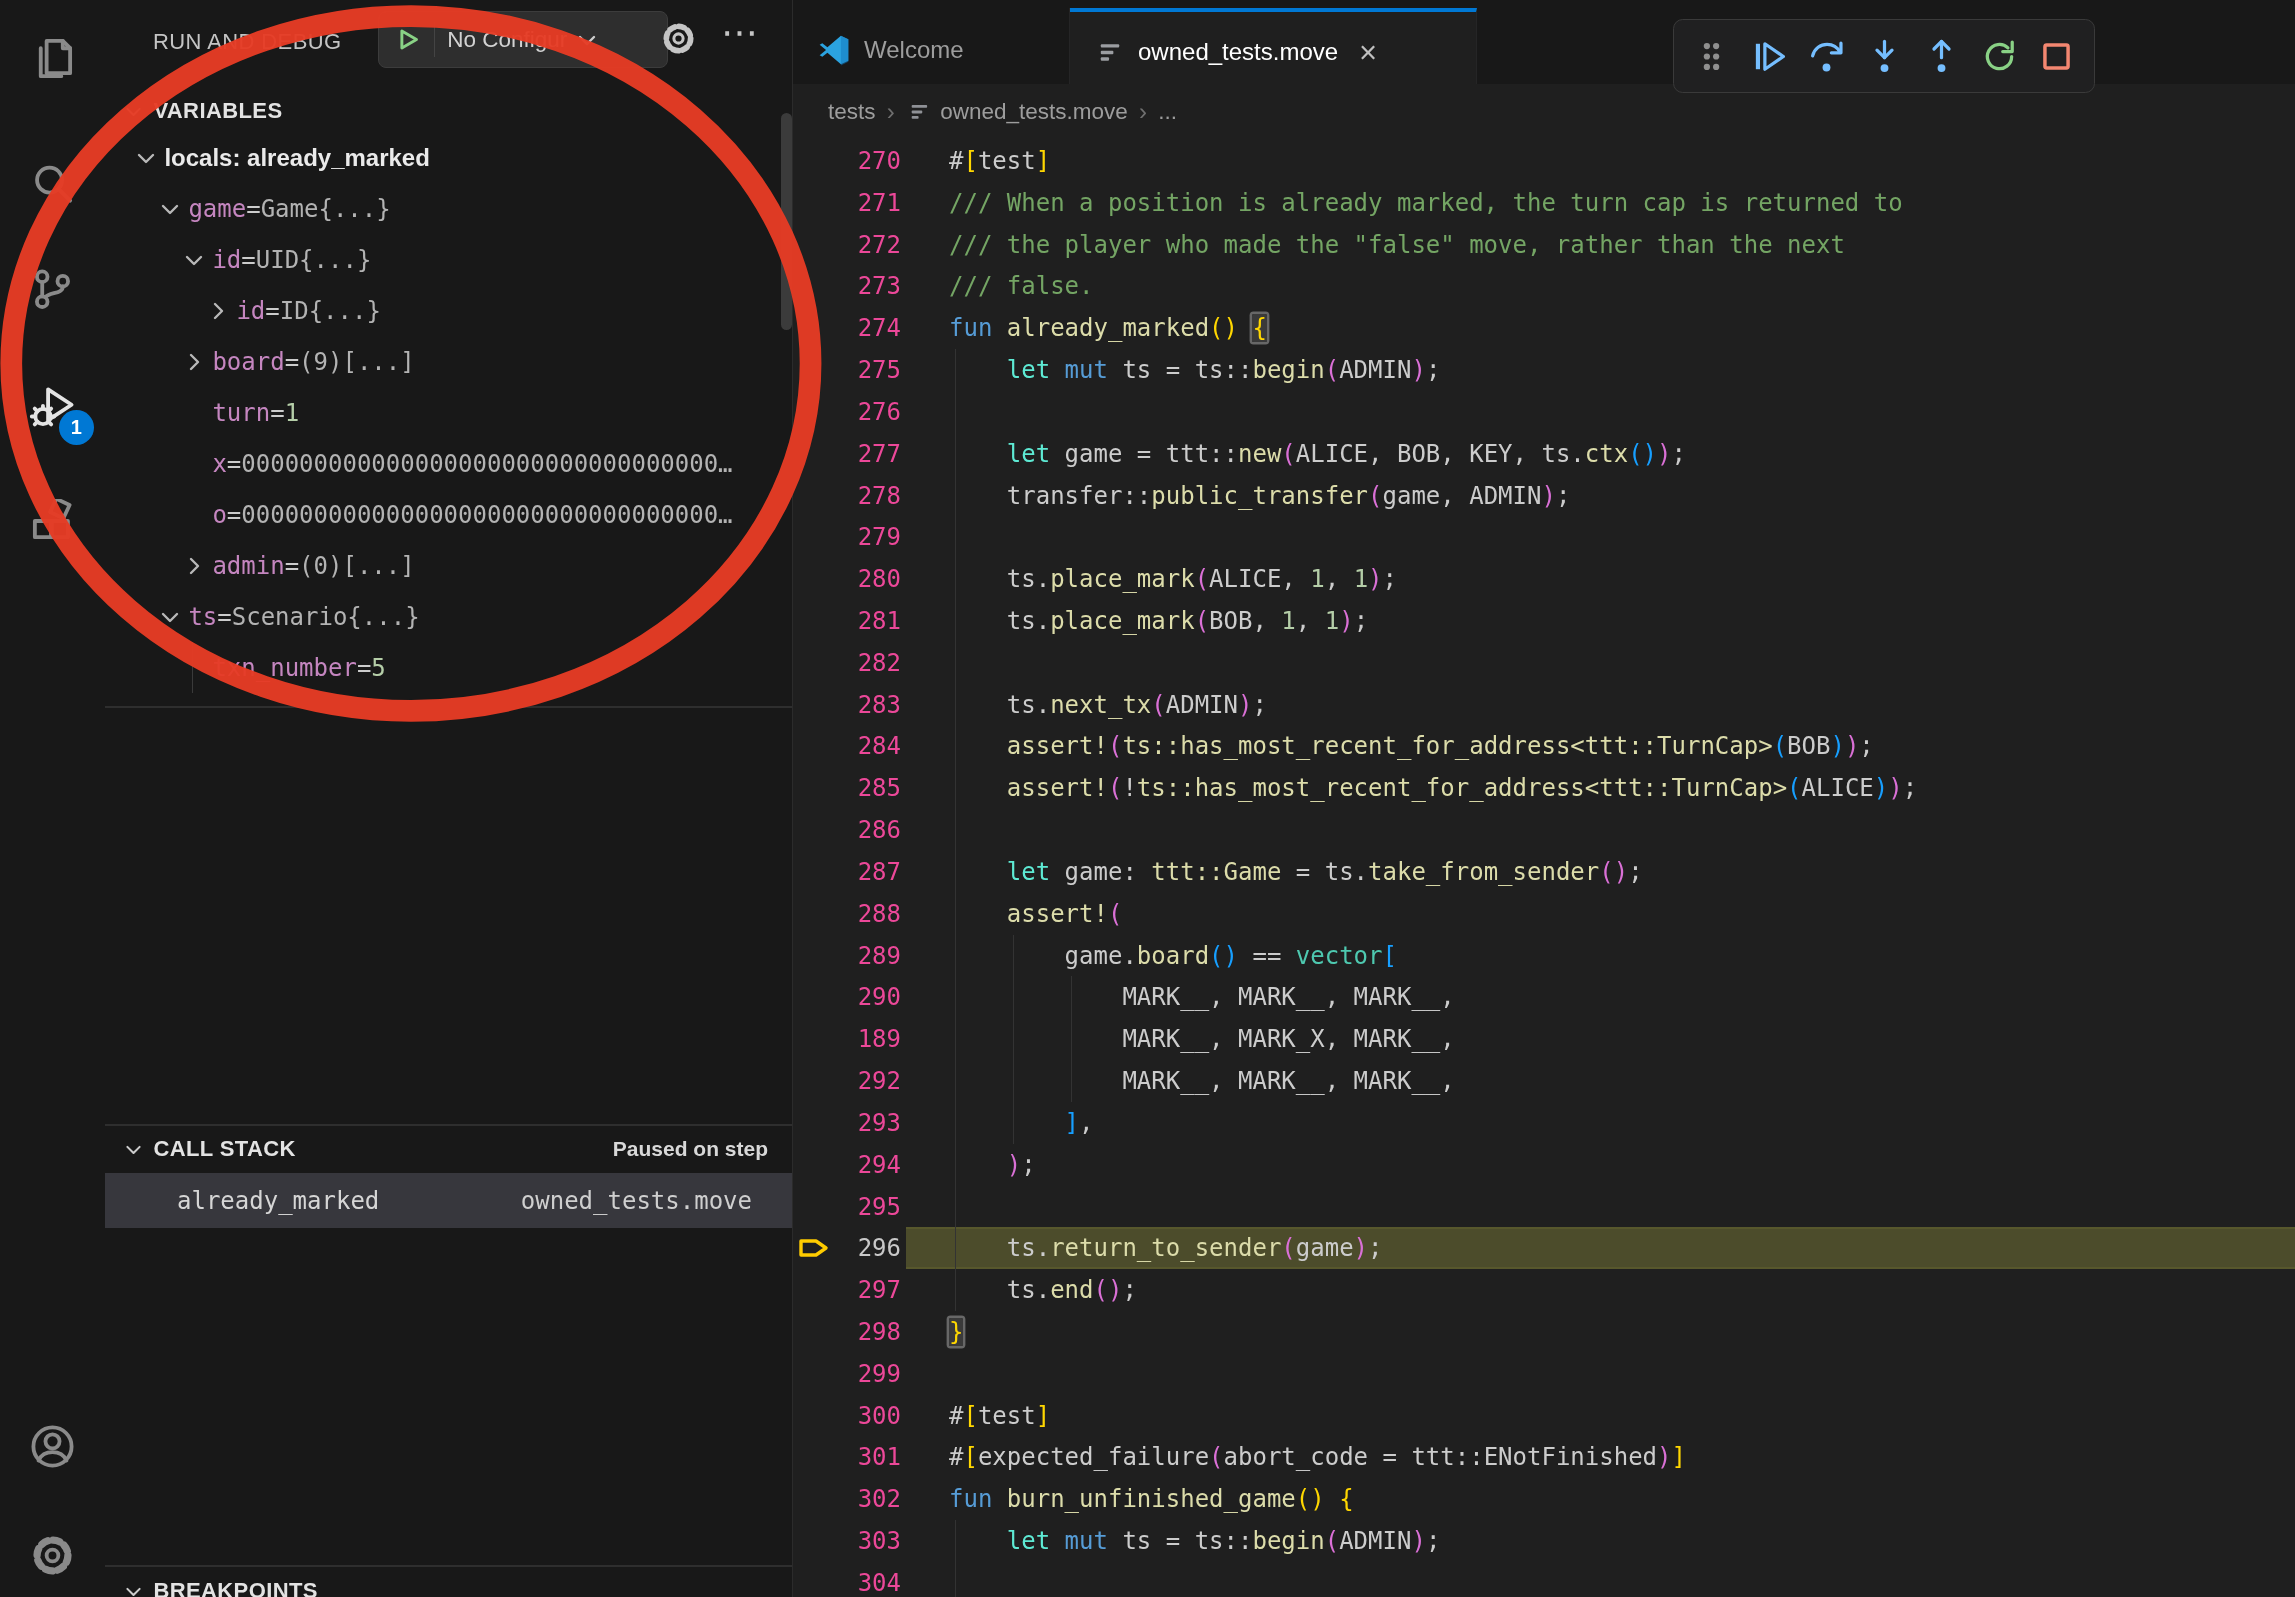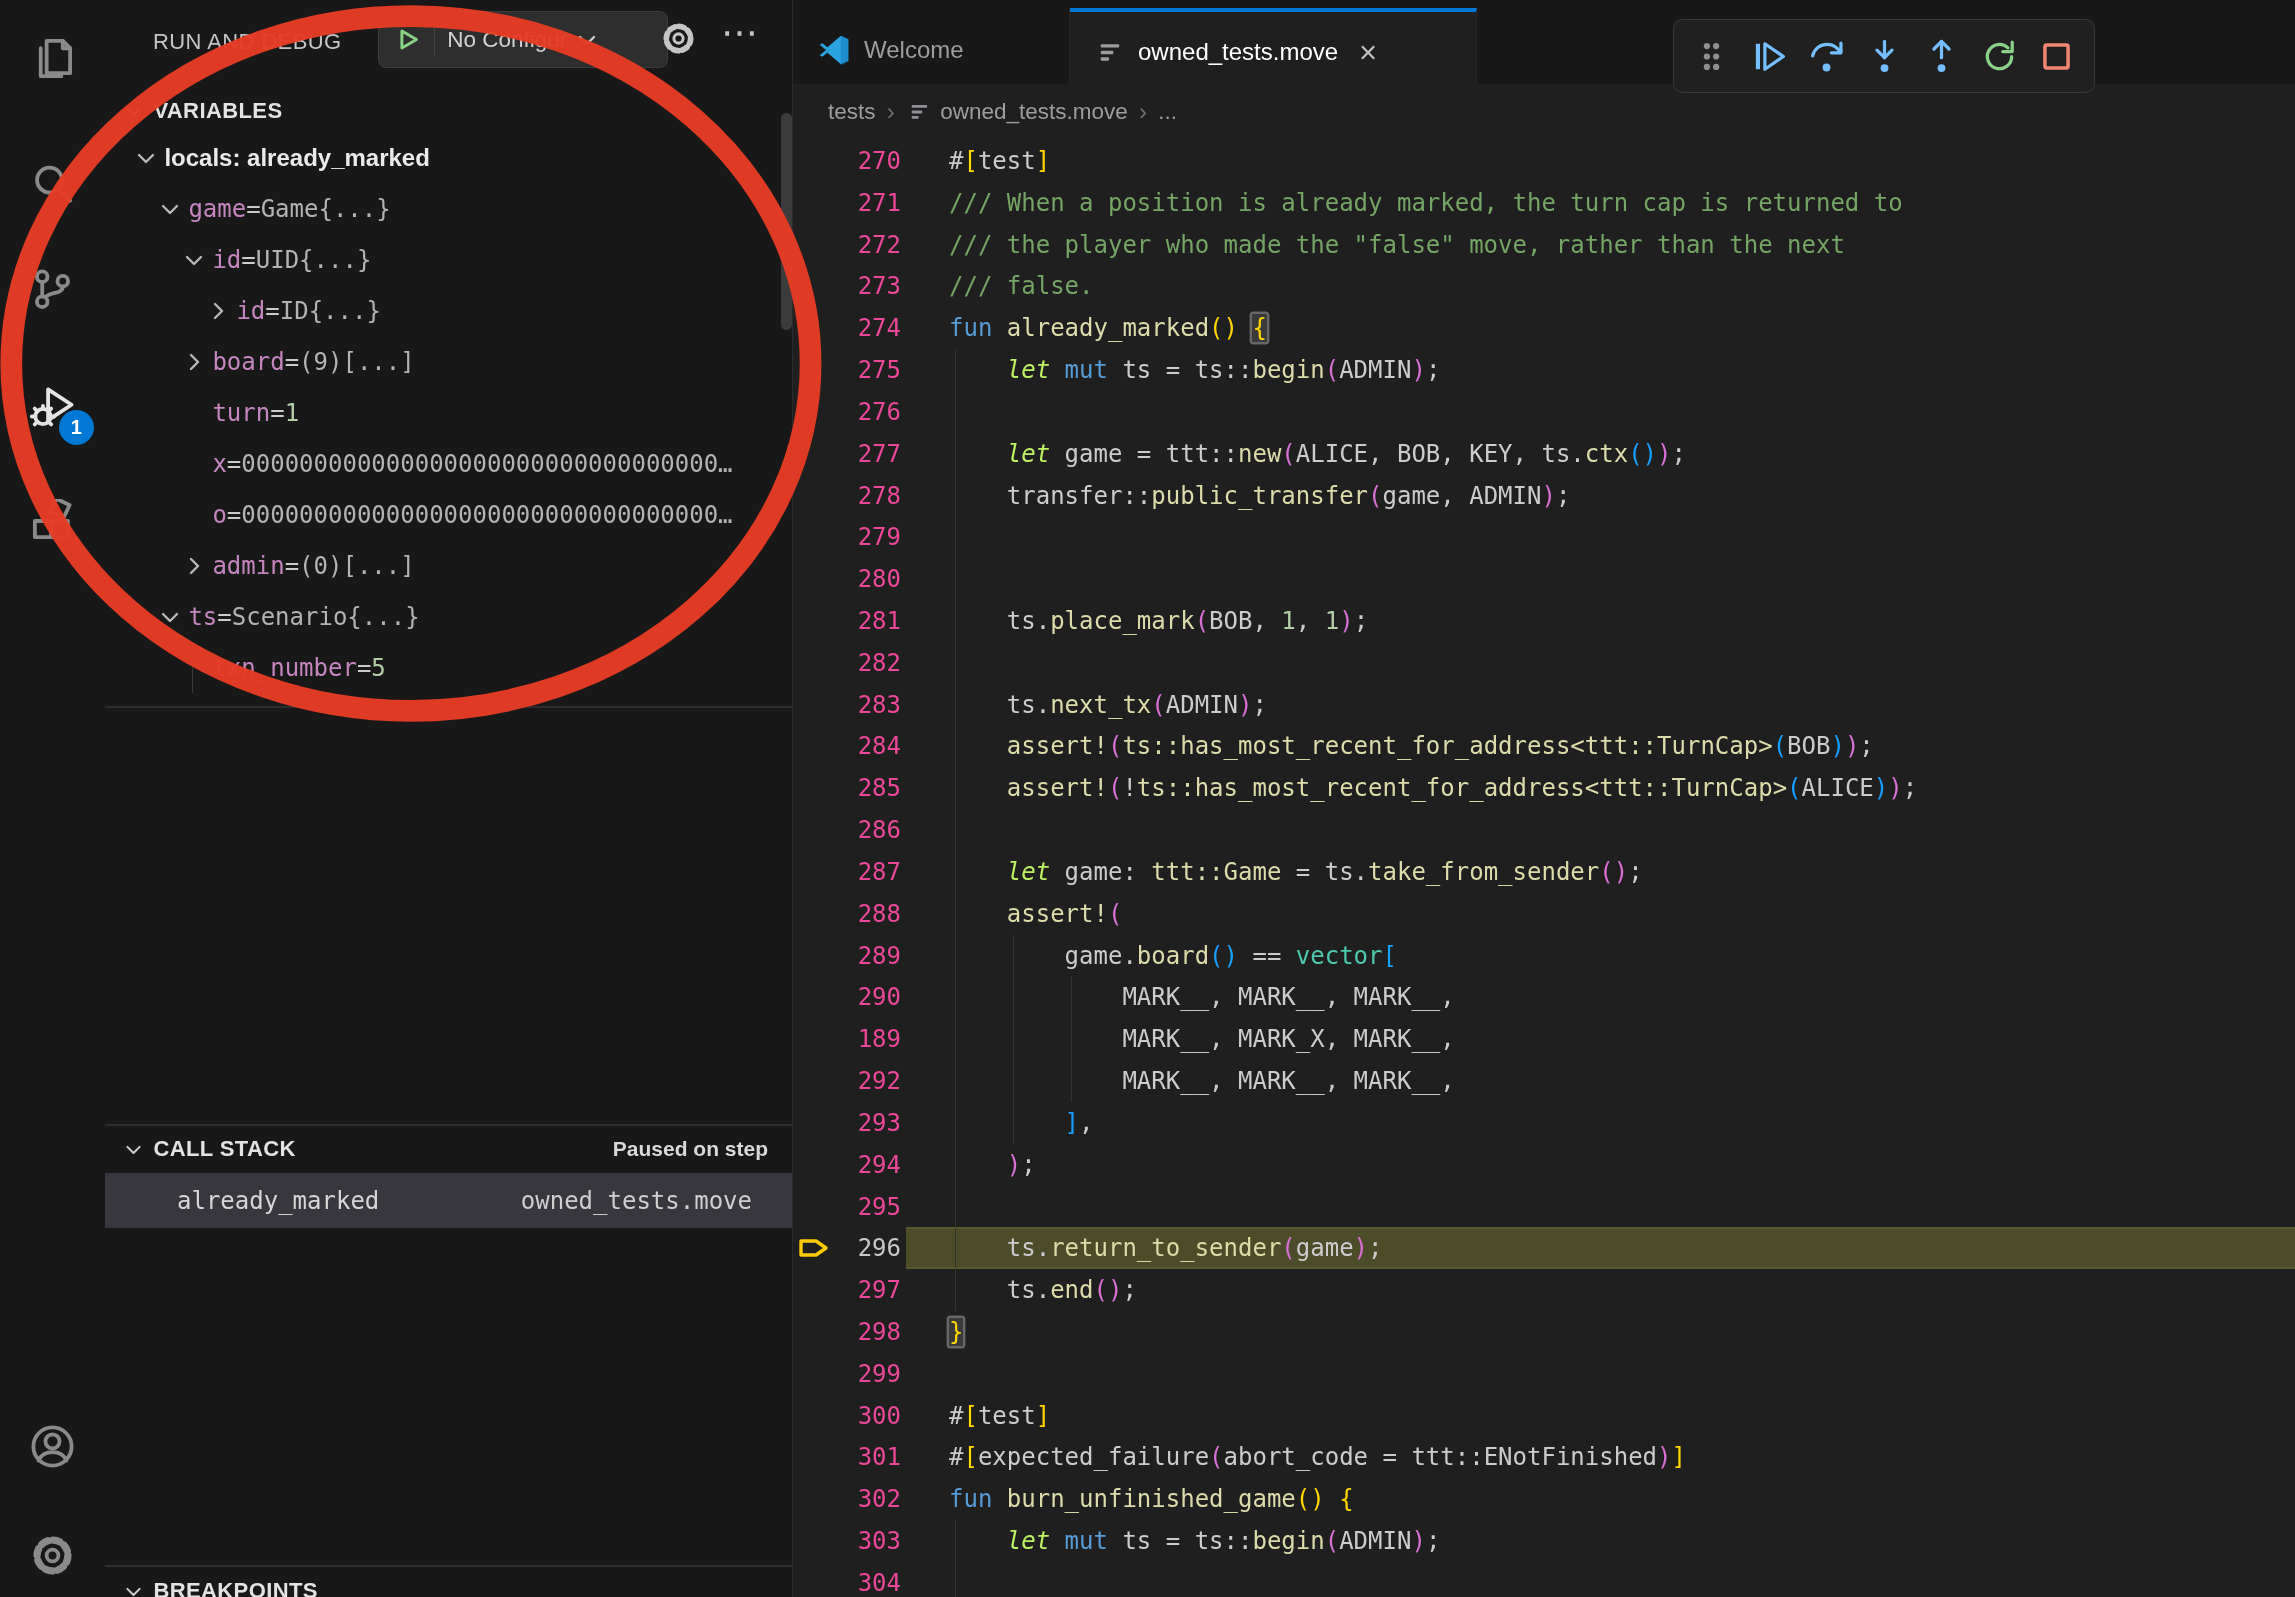--- a/index.html
+++ b/index.html
@@ -80,21 +80,21 @@
 
   
   #code-area{position:absolute;left:0;top:0;width:1502px;height:1597px;}
   .code-line{position:absolute;left:0;width:1502px;height:42px;}
   .hl-band{position:absolute;left:113px;right:0;top:0;height:42px;background:#4c4c2b;border-top:2.4px solid #57572c;border-bottom:2.4px solid #57572c;box-sizing:border-box;}
   .ln{position:absolute;left:24px;top:0;width:84px;height:42px;line-height:42px;text-align:right;font-size:24px;color:#ec4899;}
   .ln.cur{color:#c8c8c8;}
   .glyph{position:absolute;left:3.2px;top:4.8px;width:42px;height:32px;display:inline-flex;}
   .code-text{position:absolute;left:156px;top:0;height:42px;line-height:42px;font-size:24px;white-space:pre;}
   .cguide{position:absolute;top:0;height:42px;border-left:1.6px solid #333333;}
-  .tk-w{color:#cccccc;} .tk-c{color:#74a564;} .tk-kb{color:#569cd6;} .tk-kp{color:#bef264;font-style:italic;}
+  .tk-w{color:#cccccc;} .tk-c{color:#74a564;} .tk-kb{color:#569cd6;} .tk-kp{color:#5eead4;}
   .tk-f{color:#dcdcaa;} .tk-ty{color:#4ec9b0;} .tk-n{color:#b5cea8;}
   .tk-b1{color:#ffd700;} .tk-b2{color:#da70d6;} .tk-b3{color:#179fff;}
   .tk-m{background:#3a3a3a;box-shadow:0 0 0 2.4px #676767;border-radius:1.6px;}
 
   
   .annotation{position:absolute;left:0;top:0;z-index:99;pointer-events:none;}
   .icon svg,.chev svg,.cfg-play svg,.cfg-chev svg,.tab-icon svg,.bc-icon svg,.glyph svg,.side-gear svg{width:100%;height:100%;}
 </style>
 </head>
 <body>
@@ -493,20 +493,21 @@
           <span class="code-text"><span class="tk-w">    transfer::</span><span class="tk-f">public_transfer</span><span class="tk-b2">(</span><span class="tk-w">game, ADMIN</span><span class="tk-b2">)</span><span class="tk-w">;</span></span>
         </div>
         <div class="code-line" style="top: 516px;">
           <span class="cguide" style="left: 162px;"></span>
           <span class="ln">279</span>
           <span class="code-text"></span>
         </div>
         <div class="code-line" style="top: 558px;">
           <span class="cguide" style="left: 162px;"></span>
           <span class="ln">280</span>
+          <span class="code-text"><span class="tk-w">    ts.</span><span class="tk-f">place_mark</span><span class="tk-b2">(</span><span class="tk-w">ALICE, </span><span class="tk-n">1</span><span class="tk-w">, </span><span class="tk-n">1</span><span class="tk-b2">)</span><span class="tk-w">;</span></span>
         </div>
         <div class="code-line" style="top: 600px;">
           <span class="cguide" style="left: 162px;"></span>
           <span class="ln">281</span>
           <span class="code-text"><span class="tk-w">    ts.</span><span class="tk-f">place_mark</span><span class="tk-b2">(</span><span class="tk-w">BOB, </span><span class="tk-n">1</span><span class="tk-w">, </span><span class="tk-n">1</span><span class="tk-b2">)</span><span class="tk-w">;</span></span>
         </div>
         <div class="code-line" style="top: 642px;">
           <span class="cguide" style="left: 162px;"></span>
           <span class="ln">282</span>
           <span class="code-text"></span>

